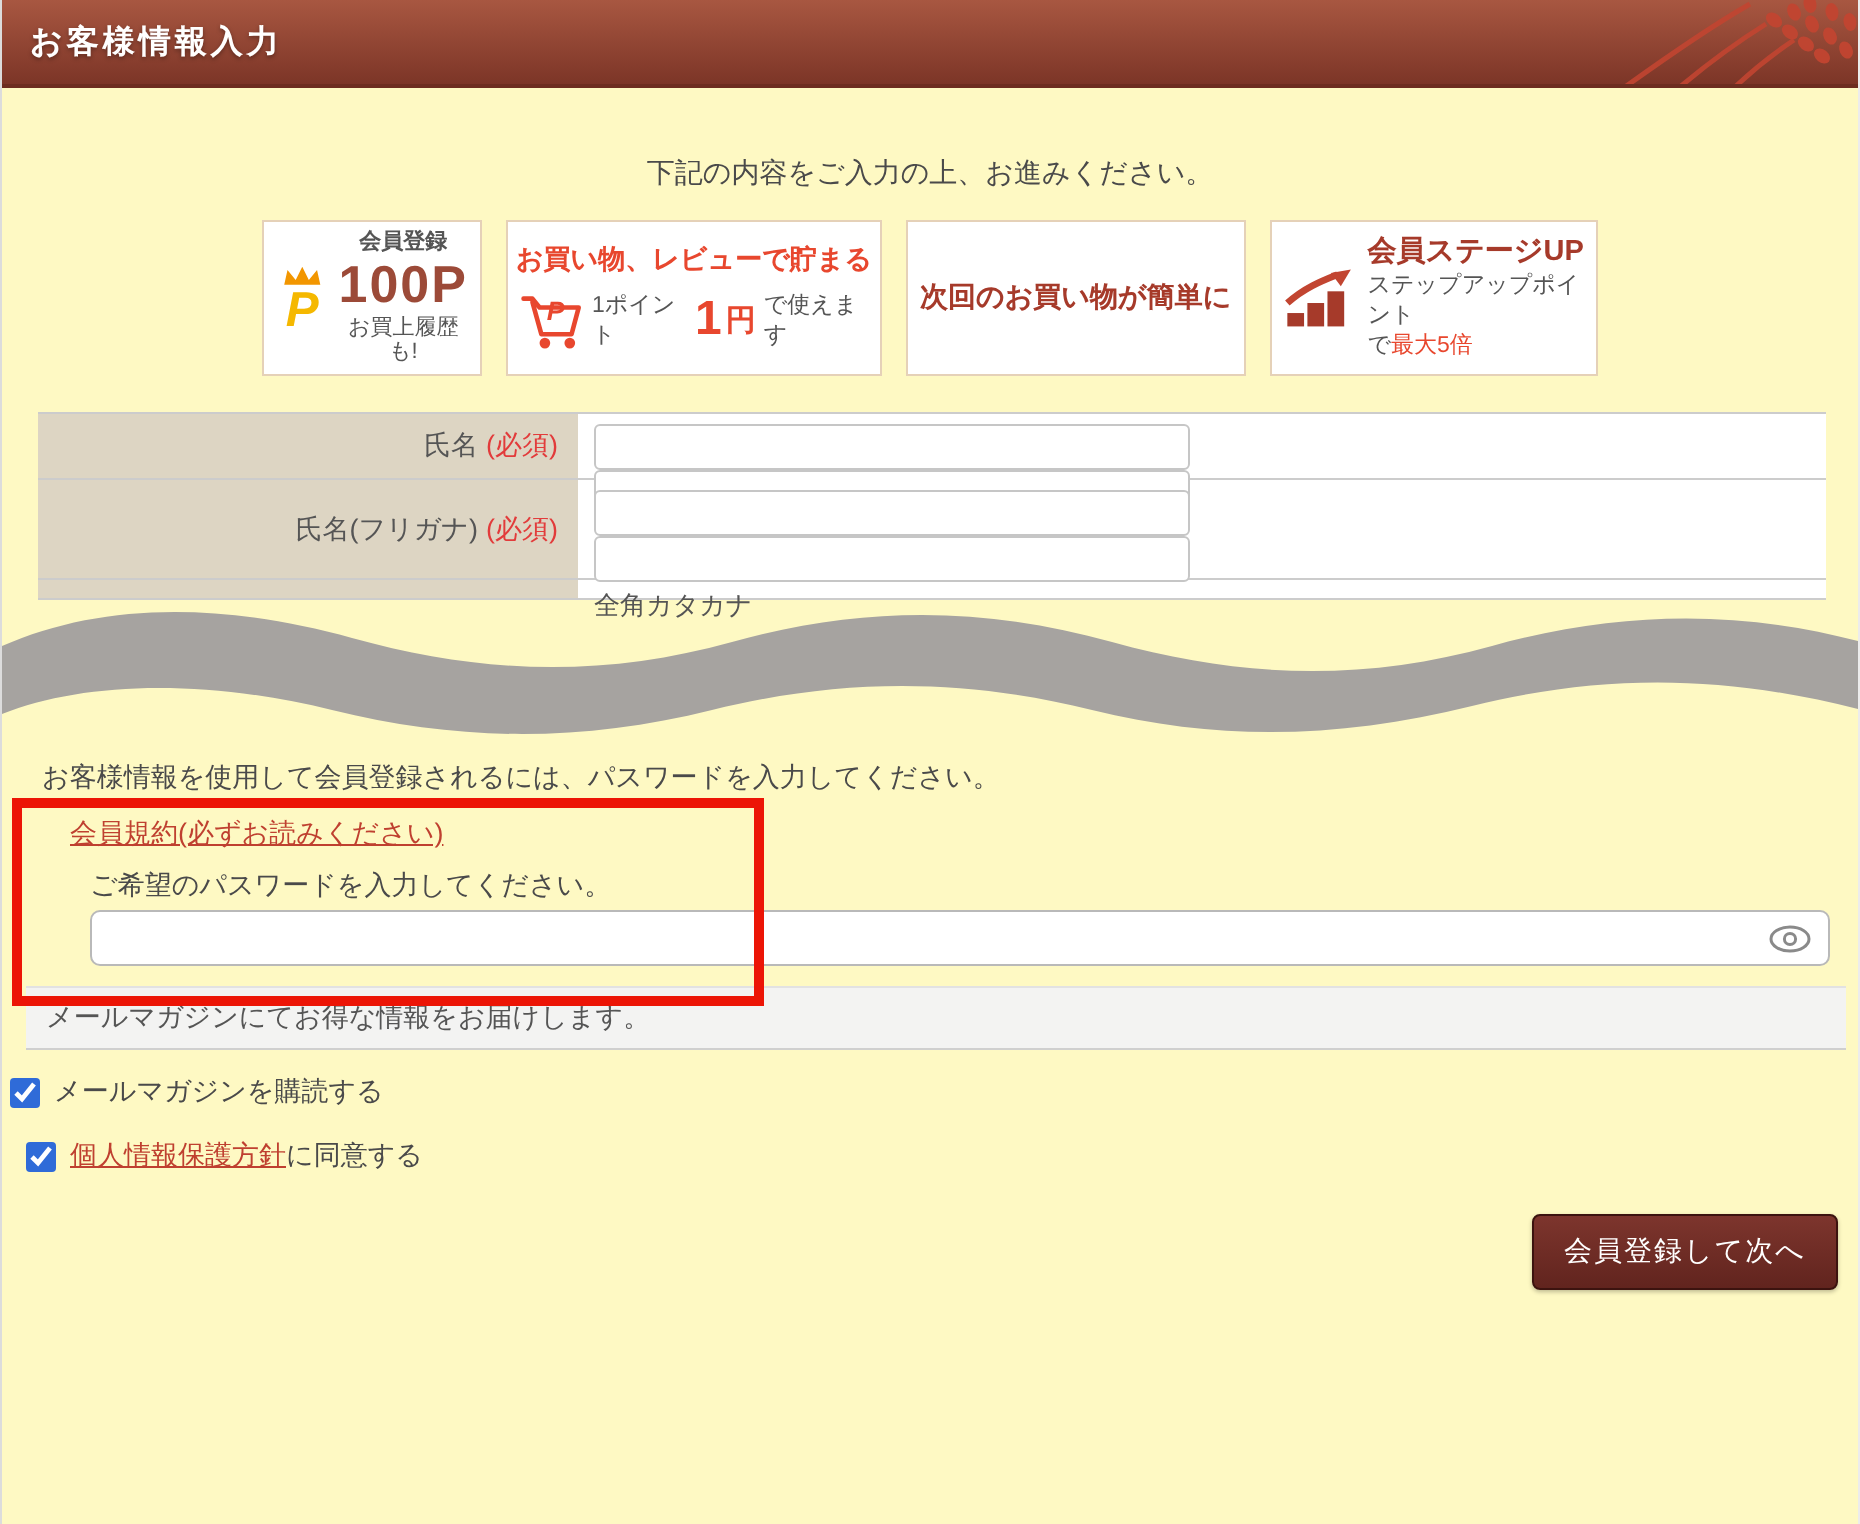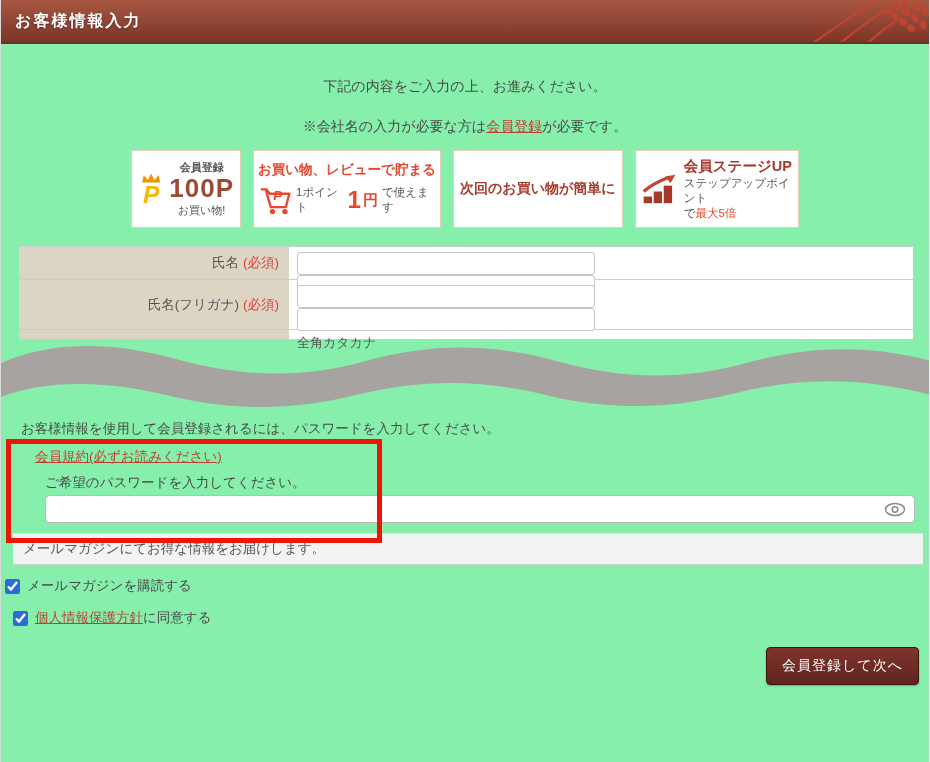--- a/index.html
+++ b/index.html
@@ -1,19 +1,19 @@
 <!DOCTYPE html>
 <html><head>
 <meta charset="utf-8">
 <style>
   * { box-sizing: border-box; }
   html,body { margin:0; padding:0; background:#fff; }
   .page {
     position:relative; width:930px; height:762px; overflow:hidden;
-    background:#86efac; font-family:"Liberation Sans",sans-serif; color:#4a4a4a;
+    background:#fef9c3; font-family:"Liberation Sans",sans-serif; color:#4a4a4a;
     border-left:1px solid #dcdcdc; border-right:1px solid #ececec;
   }
   
   .header {
     position:relative; height:44px; overflow:hidden;
     background:linear-gradient(#a85741, #7c3527);
     border-bottom:2px solid #6d2d20;
     display:flex; align-items:center; padding-left:14px;
   }
   .header-title {
@@ -141,33 +141,32 @@
         <ellipse cx="136" cy="18" rx="4.5" ry="3.2" transform="rotate(65 136 18)"></ellipse>
         <ellipse cx="144" cy="25" rx="4.5" ry="3.2" transform="rotate(65 144 25)"></ellipse>
         <ellipse cx="126" cy="2" rx="4.5" ry="3.2" transform="rotate(80 126 2)"></ellipse>
         <ellipse cx="137" cy="6" rx="4.5" ry="3.2" transform="rotate(80 137 6)"></ellipse>
         <ellipse cx="146" cy="11" rx="4.5" ry="3.2" transform="rotate(80 146 11)"></ellipse>
       </g>
     </svg>
   </div>
 
   <div class="intro-line1">下記の内容をご入力の上、お進みください。</div>
-  <div class="intro-line2"><span>※会社名の入力が必要な方は</span><a class="red-link">会員登録</a><span>が必要です。</span></div>
 
   <div class="benefits">
     <div class="cards">
       <div class="card card1">
         <svg width="32" height="42" viewBox="0 0 32 42">
           <path d="M5 13 L7 4 L12 10 L16 2 L20 10 L25 4 L27 13 Z" fill="#f29600"></path>
           <text x="16" y="38" font-size="30" font-weight="bold" font-style="italic" fill="#f5b800" text-anchor="middle" font-family="Liberation Sans, sans-serif">P</text>
         </svg>
         <div class="c1-txt">
           <div class="c1-top">会員登録</div>
           <div class="c1-points">100P</div>
-          <div class="c1-bottom">お買い物!</div>
+          <div class="c1-bottom">お買上履歴も!</div>
         </div>
       </div>
       <div class="card card2">
         <div class="c2-title">お買い物、レビューで貯まる</div>
         <div class="c2-row">
           <svg width="36" height="34" viewBox="0 0 36 34">
             <path d="M2 5 h5 l4 5 h22 l-4 15 h-17 l-5 -18" fill="none" stroke="#e8472e" stroke-width="2.6" stroke-linejoin="round" stroke-linecap="round"></path>
             <text x="20" y="17" font-size="15" font-weight="bold" font-style="italic" fill="#e8472e" text-anchor="middle" font-family="Liberation Sans, sans-serif">P</text>
             <circle cx="14" cy="30" r="3" fill="#e8472e"></circle>
             <circle cx="28" cy="30" r="3" fill="#e8472e"></circle>

